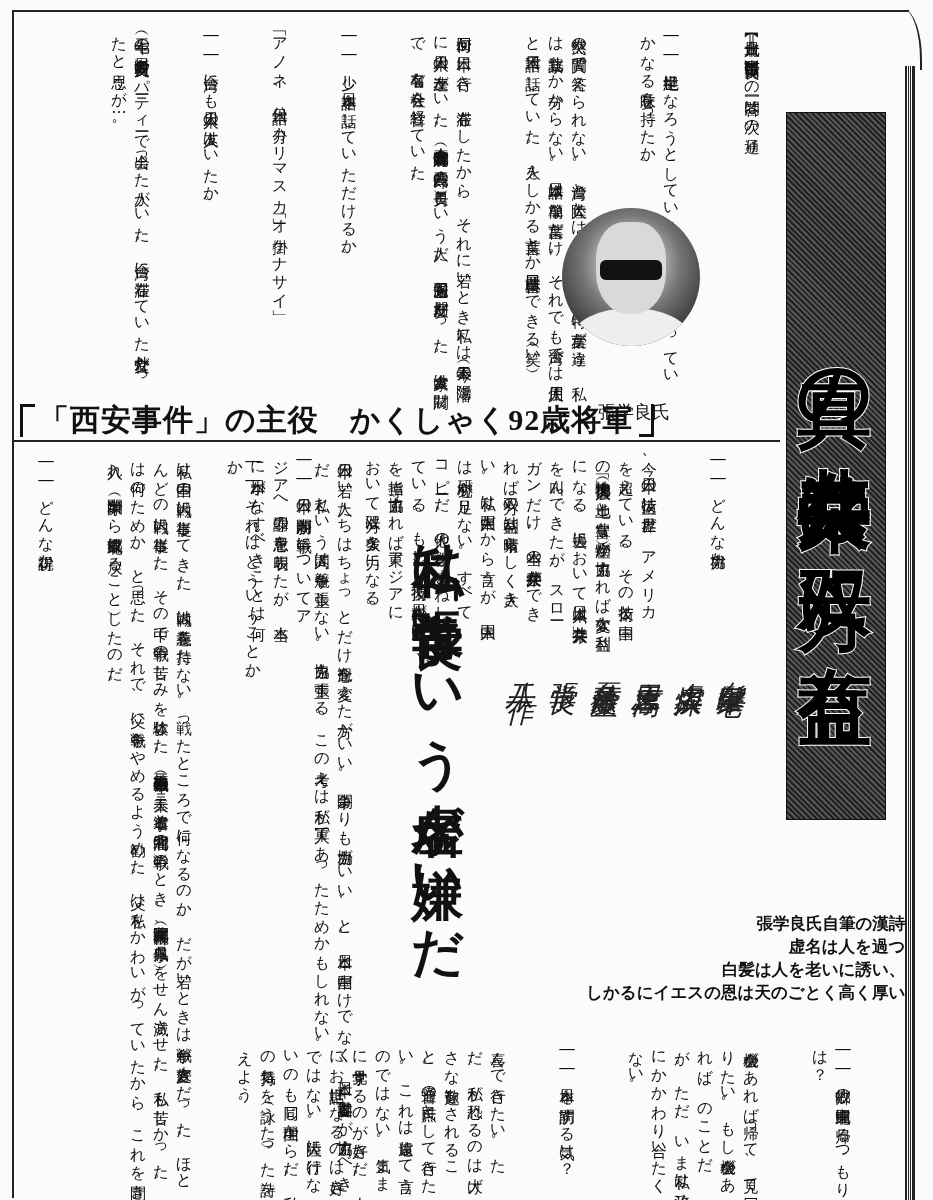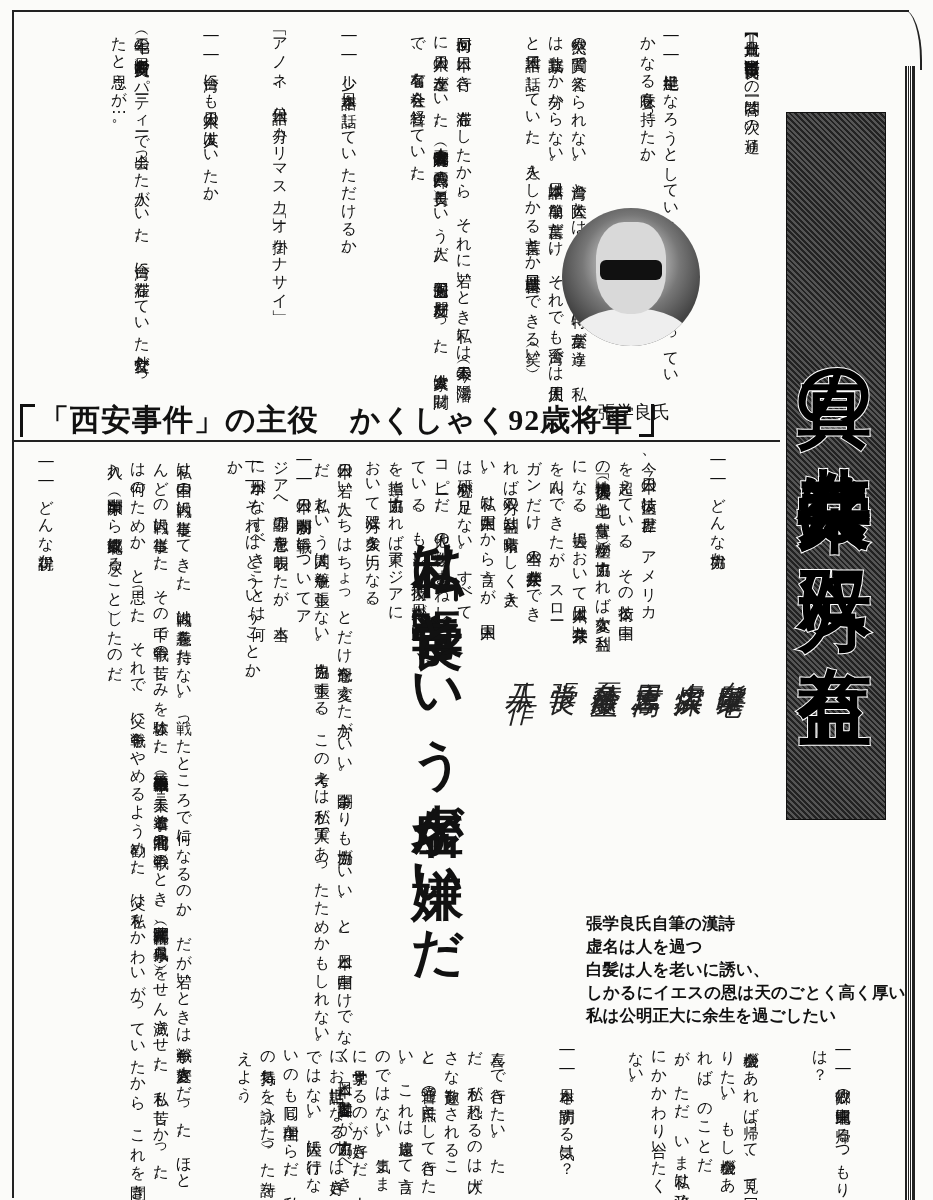--- a/index.html
+++ b/index.html
@@ -62,21 +62,21 @@
   .mid-title {
     position:absolute; left:408px; top:505px; writing-mode:vertical-rl; text-orientation:upright;
     font-family:"DejaVu Serif", serif; font-weight:bold; font-size:52px; line-height:60px; letter-spacing:2px;
   }
   .poem-handwriting {
     position:absolute; left:520px; top:660px; width:230px; height:240px;
     writing-mode: vertical-rl; font-family:"DejaVu Serif", serif; font-style:italic;
     font-size:28px; line-height:42px; color:#222; letter-spacing:2px;
   }
   .poem-caption { position:absolute; left:586px; top:912px; font-size:16.5px; line-height:23px; font-weight:bold; }
-  .poem-caption div { white-space: nowrap; }
+  .poem-caption div { white-space: nowrap; text-align: right; }
 </style>
 </head>
 <body>
 
 <div class="frame"></div>
 <div class="corner-curve"></div>
 <div class="rule-right"></div>
 
 <div class="byline">【台北十八日＝吉田信行】張学良氏との一問一答は次の通り。</div>
 
@@ -142,14 +142,13 @@
   <div>磊落度餘生</div>
   <div>張学良</div>
   <div>八十二 作</div>
 </div>
 
 <div class="poem-caption">
   <div>張学良氏自筆の漢詩</div>
   <div>虚名は人を過つ</div>
   <div>白髪は人を老いに誘い、</div>
   <div>しかるにイエスの恩は天のごとく高く厚い</div>
-  <div>私は公明正大に余生を過ごしたい</div>
 </div>
 
 </body></html>

